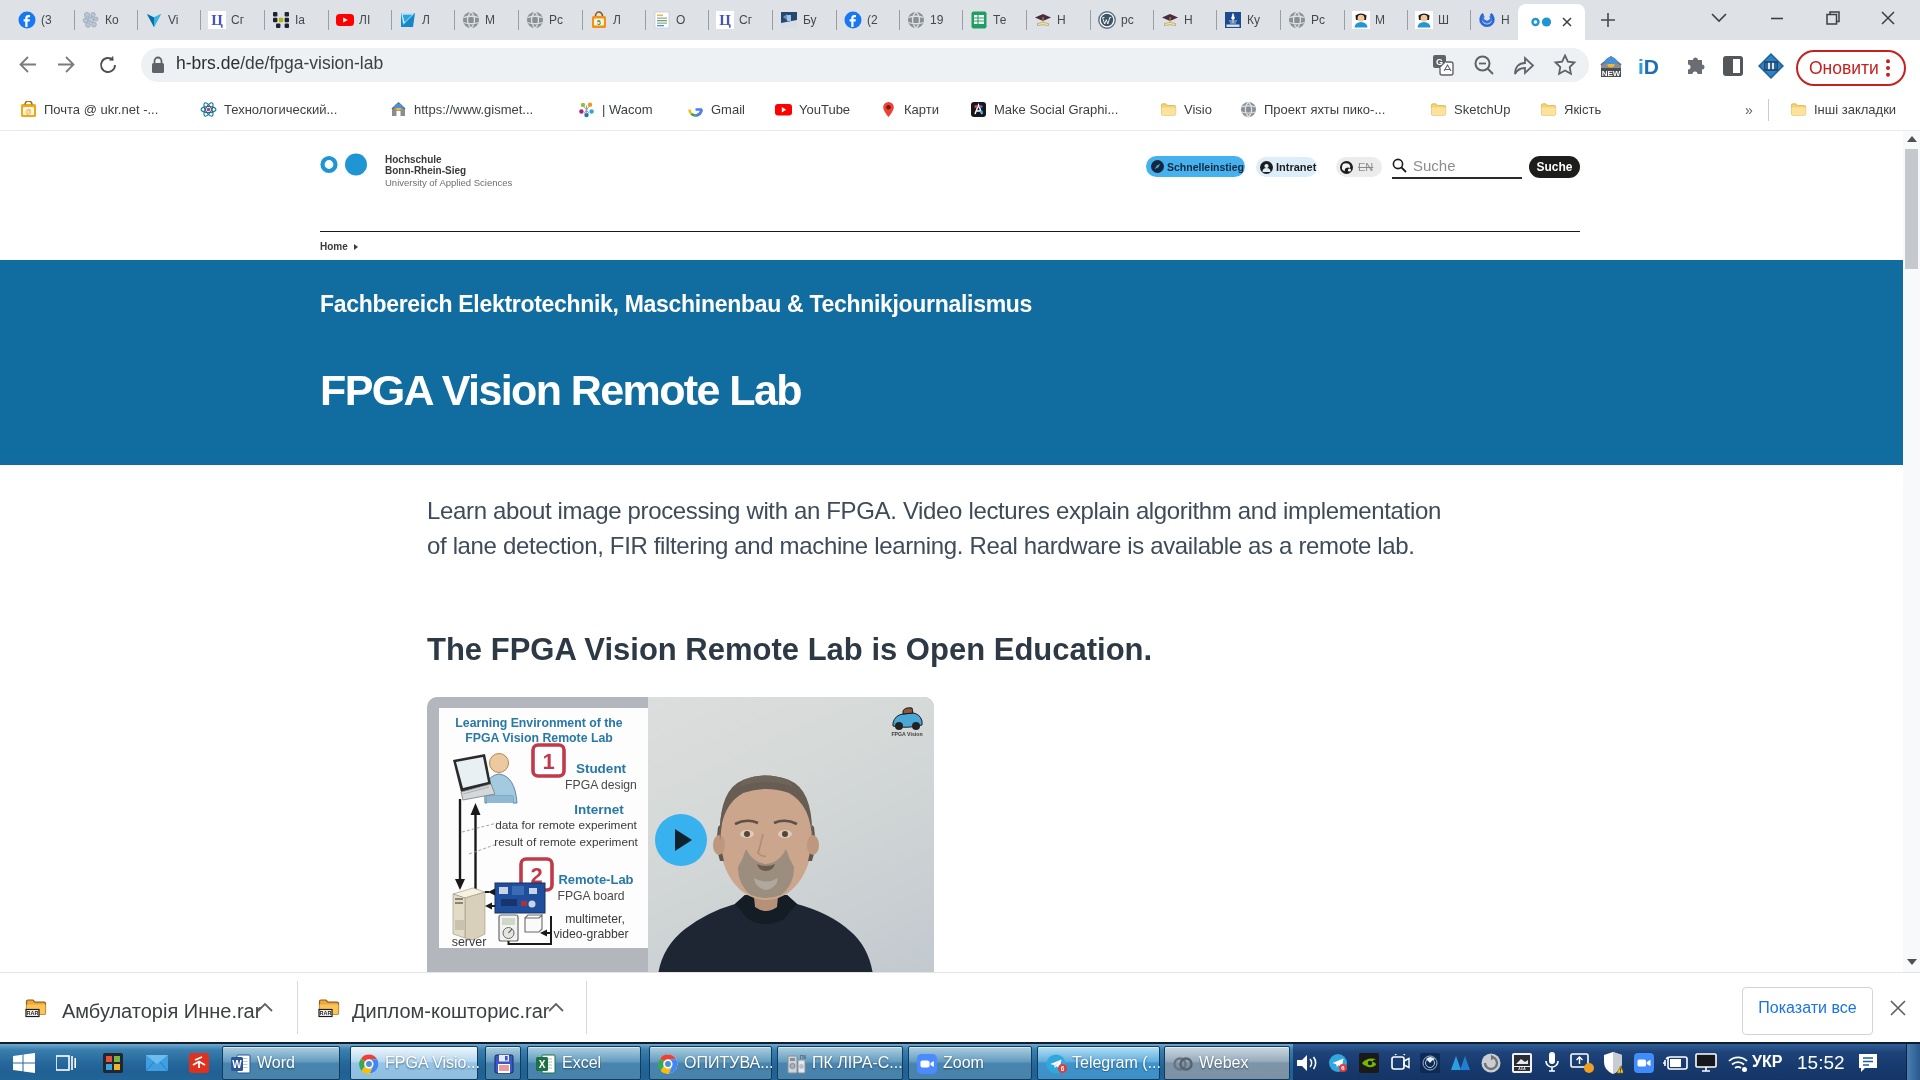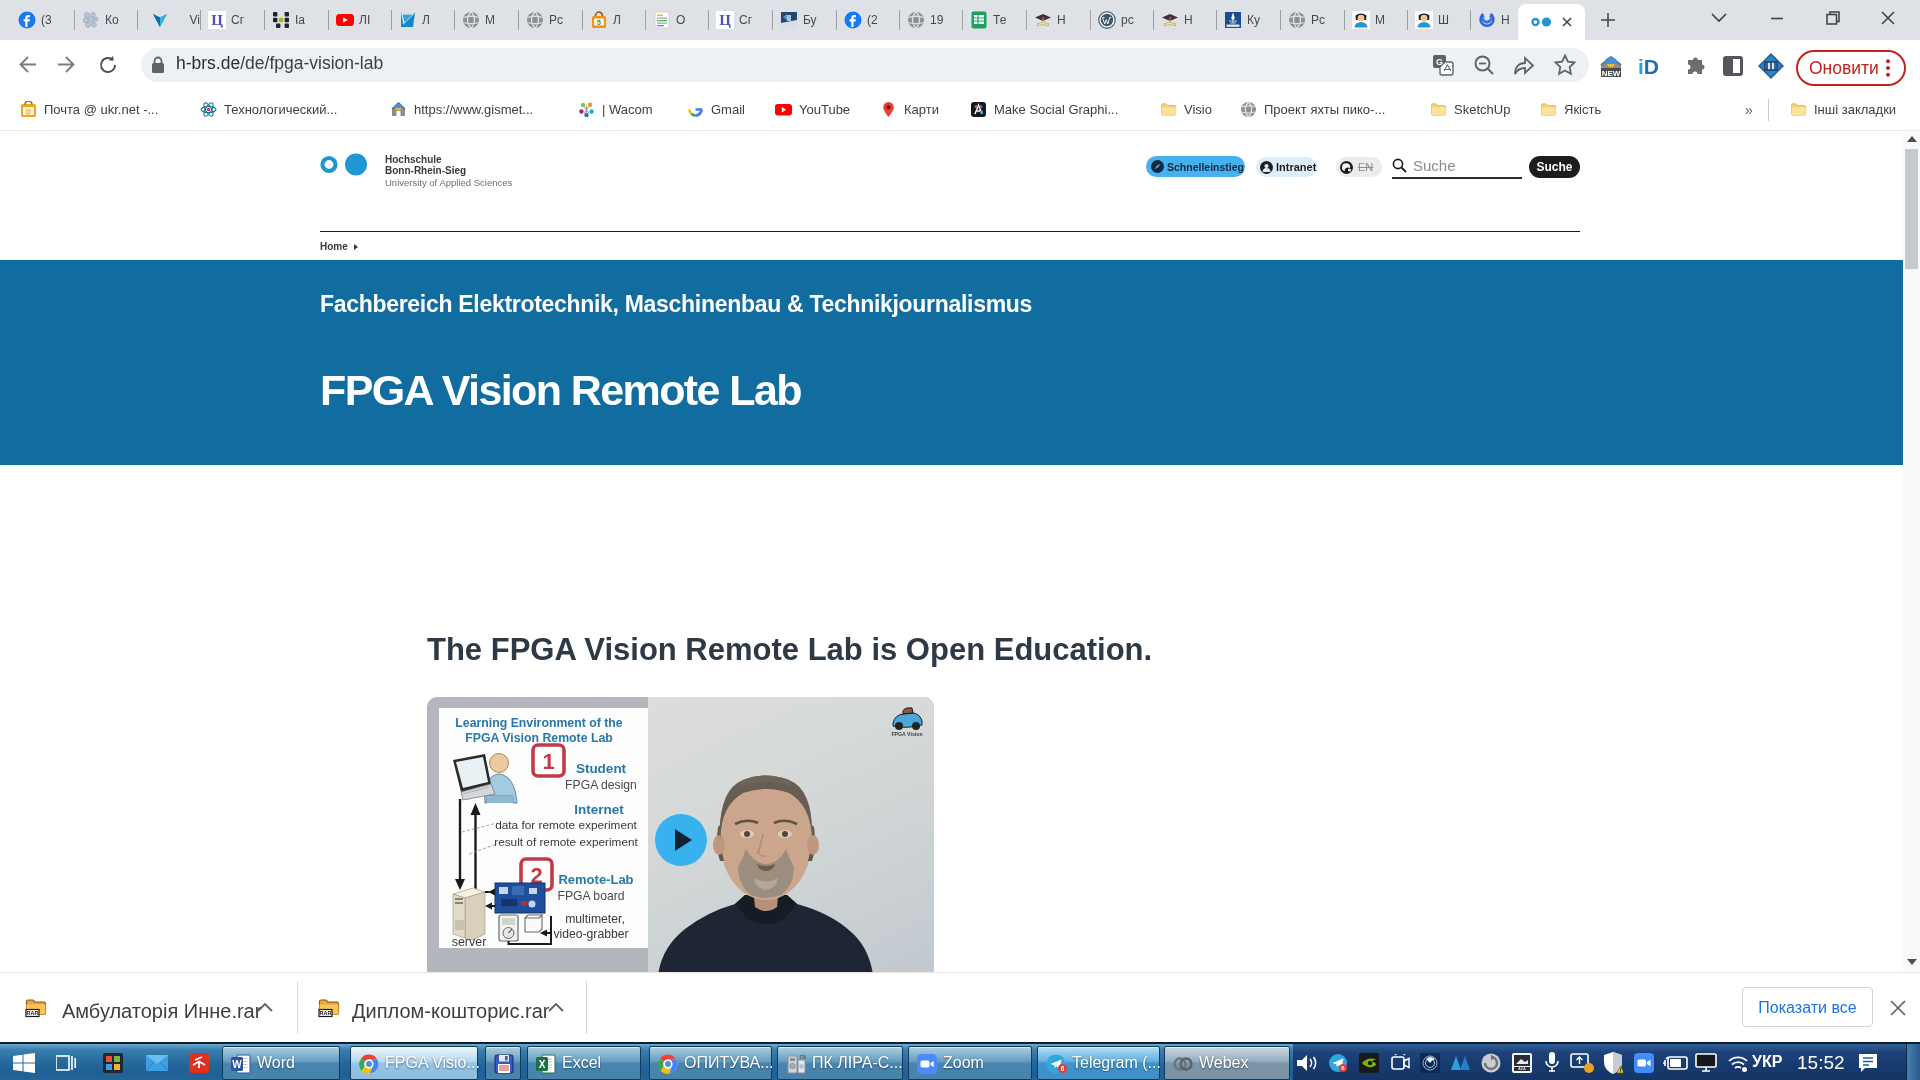--- a/index.html
+++ b/index.html
@@ -70,21 +70,21 @@
               <circle cx="3.6" cy="9.5" r="2.4"></circle>
               <circle cx="9" cy="8.6" r="2.8"></circle>
               <circle cx="14" cy="8" r="2"></circle>
               <circle cx="6" cy="14" r="2.4"></circle>
               <circle cx="12" cy="13.6" r="2.4"></circle>
             </g>
           </svg></div>
         <div class="ttl">Ко</div>
       </div>
     <div class="tabsep" style="left:137px;"></div>
-    <div class="tab" style="left:141px;text-align:right;">
+    <div class="tab" style="left:135px;">
         <div class="fav"><svg viewBox="0 0 18 18" width="18" height="18">
             <path d="M2 3 L9 6.5 L16 3 L9 16 Z" fill="#1799d6"></path>
             <path d="M2 3 L9 6.5 L9 16 Z" fill="#0d6fa8"></path>
             <path d="M9 6.5 L16 3 L9 16 Z" fill="#35b5e8"></path>
           </svg></div>
         <div class="ttl">Vi</div>
       </div>
     <div class="tabsep" style="left:200px;"></div>
     <div class="tab" style="left:198px;">
         <div class="fav"><svg viewBox="0 0 18 18" width="18" height="18">
@@ -537,20 +537,21 @@
     <div class="abs" style="left:320px; top:100px; width:1260px; height:1px; background:#1a1a1a;"></div>
     <div class="abs" style="left:320px; top:110px; font-size:10px; font-weight:bold; color:#3a3a3a;">Home</div>
     <svg class="abs" style="left:352px; top:112px;" width="8" height="8" viewBox="0 0 8 8">
         <path d="M2 1 L6 4 L2 7 Z" fill="#3a3a3a"></path>
       </svg>
 
     <div id="banner">
       <div class="abs" style="left:320px; top:31px; font-size:23px; font-weight:bold; letter-spacing:-0.3px; color:#fff;">Fachbereich Elektrotechnik, Maschinenbau &amp; Technikjournalismus</div>
       <div class="abs" style="left:320px; top:106px; font-size:43px; font-weight:bold; letter-spacing:-1.6px; color:#fff;">FPGA Vision Remote Lab</div>
     </div>
+    <div class="abs" style="left:427px; top:362px; font-size:24px; letter-spacing:-0.35px; line-height:35px; color:#3e4b59; white-space:nowrap;">Learn about image processing with an FPGA. Video lectures explain algorithm and implementation<br>of lane detection, FIR filtering and machine learning. Real hardware is available as a remote lab.</div>
     <div class="abs" style="left:427px; top:501px; font-size:31px; font-weight:bold; color:#2d3a46;">The FPGA Vision Remote Lab is Open Education.</div>
     <div id="video" class="abs" style="left:427px; top:566px; width:507px; height:275px; border-radius:10px 10px 0 0; background:#b3b7bd; overflow:hidden;padding-left:35px;">
       <div class="abs" style="left:221px; top:0; width:286px; height:275px; background:linear-gradient(155deg,#dcdedd 0%,#d5d9d8 35%,#cdd2d4 65%,#c2c9cf 100%);"></div>
       <svg class="abs" style="left:180px; top:0;" width="327" height="275" viewBox="0 0 327 275">
         <path d="M51 278 Q55 250 78 232 Q100 215 128 207 L138 198 L180 198 L190 207 Q223 216 243 234 Q262 250 266 278 Z" fill="#1d2632"></path>
         <path d="M128 207 L138 198 L180 198 L190 207 L177 222 Q159 232 141 222 Z" fill="#141c26"></path>
         <path d="M146 190 L172 190 L170 210 Q159 218 148 210 Z" fill="#b5917a"></path>
         <ellipse cx="159" cy="143" rx="46" ry="60" fill="#cba58c"></ellipse>
         <path d="M113 143 Q111 93 136 83 Q158 74 182 83 Q207 93 205 143 Q204 108 182 96 Q159 88 136 96 Q114 108 113 143 Z" fill="#675d52"></path>
         <path d="M136 83 Q158 74 182 83 L186 90 Q159 80 132 90 Z" fill="#6e6458"></path>
@@ -686,21 +687,21 @@
         <text x="7.5" y="19.3" font-size="5.5" font-weight="bold" fill="#1a1a1a" text-anchor="middle" font-family="Liberation Sans">RAR</text>
       </svg>
     <div class="shtxt" style="left:352px;">Диплом-кошторис.rar</div>
     <svg class="abs" style="left:548px; top:29px;" viewBox="0 0 16 10" width="16" height="10">
         <path d="M1 9 L8 2 L15 9" stroke="#5f6368" stroke-width="1.8" fill="none"></path>
       </svg>
     <svg class="abs" style="left:1890px; top:27px;" viewBox="0 0 16 16" width="16" height="16">
         <path d="M1 1 L15 15 M15 1 L1 15" stroke="#5f6368" stroke-width="1.7"></path>
       </svg>
     <div class="shsep" style="left:586px;"></div>
-    <div class="abs" style="left:1742px; top:14px; width:131px; height:40px; border:1px solid #d0d3d8; border-radius:4px; font-size:16px; color:#1a73e8; text-align:center; line-height:39px;">Показати все</div>
+    <div class="abs" style="left:1742px; top:14px; width:131px; height:48px; border:1px solid #d0d3d8; border-radius:4px; font-size:16px; color:#1a73e8; text-align:center; line-height:39px;">Показати все</div>
   </div>
 
   <div id="taskbar">
     <div class="abs" style="left:1293px; top:0; width:627px; height:38px; background:linear-gradient(180deg,#2f5f97 0%,#1e4379 22%,#173a6e 60%,#143463 100%);"></div>
     <div class="abs" style="left:1906px; top:0; width:1px; height:38px; background:#0c2342;"></div>
     <div class="abs" style="left:1907px; top:0; width:13px; height:38px; background:linear-gradient(90deg,#4a7fb2,#2a5a8e);"></div>
     <svg class="abs" style="left:13px; top:9px;" viewBox="0 0 22 20" width="22" height="20">
         <g fill="#fff">
           <path d="M0 3 L9.5 1.7 V9.5 H0 Z"></path>
           <path d="M10.5 1.5 L22 0 V9.5 H10.5 Z"></path>

